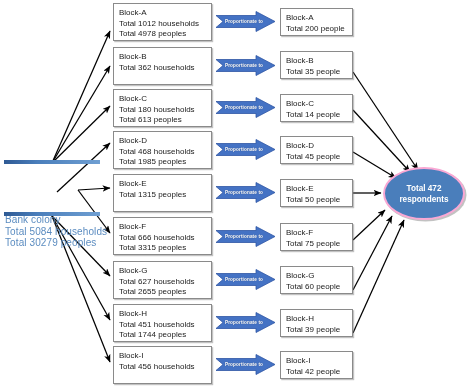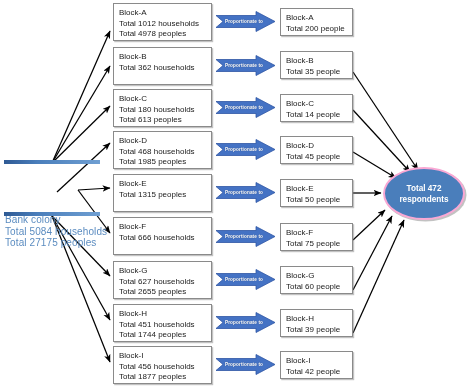--- a/index.html
+++ b/index.html
@@ -190,21 +190,21 @@
       <path d="M353,290 L392,216"></path>
       <path d="M353,333 L404,220"></path>
     </g>
   </svg>
 
   <div id="source-node">
     <div class="source-rule" id="source-rule-top"></div>
     <div id="source-text">
       <div>Bank colony</div>
       <div>Total 5084 households</div>
-      <div>Total 27175 peoples</div>
+      <div>Total 30279 peoples</div>
     </div>
     <div class="source-rule" id="source-rule-bottom"></div>
   </div>
 
   <div class="block-box" style="top:3px">
     <div class="lines">
       <div>Block-A</div>
       <div>Total 1012 households</div>
       <div>Total 4978 peoples</div>
     </div>
@@ -232,41 +232,41 @@
   <div class="block-box" style="top:174px">
     <div class="lines">
       <div>Block-E</div>
       <div>Total 1315 peoples</div>
     </div>
   </div>
   <div class="block-box" style="top:217px">
     <div class="lines">
       <div>Block-F</div>
       <div>Total 666 households</div>
+      <div>Total 3315 peoples</div>
     </div>
   </div>
   <div class="block-box" style="top:261px">
     <div class="lines">
       <div>Block-G</div>
       <div>Total 627 households</div>
       <div>Total 2655 peoples</div>
     </div>
   </div>
   <div class="block-box" style="top:304px">
     <div class="lines">
       <div>Block-H</div>
       <div>Total 451 households</div>
       <div>Total 1744 peoples</div>
     </div>
   </div>
   <div class="block-box" style="top:346px">
     <div class="lines">
       <div>Block-I</div>
       <div>Total 456 households</div>
-      <div>Total 1877 peoples</div>
     </div>
   </div>
 
   <div class="prop-arrow" style="top:11px">
     <svg width="60" height="21" viewBox="0 0 60 21">
         <path d="M0,4.5 L40,4.5 L40,0.5 L59,10.5 L40,20.5 L40,16.5 L0,16.5 L7,10.5 Z" fill="#4472C4" stroke="#2F55A4" stroke-width="0.8"></path>
       </svg>
     <div class="prop-label">Proportionate to</div>
   </div>
   <div class="prop-arrow" style="top:55px">

